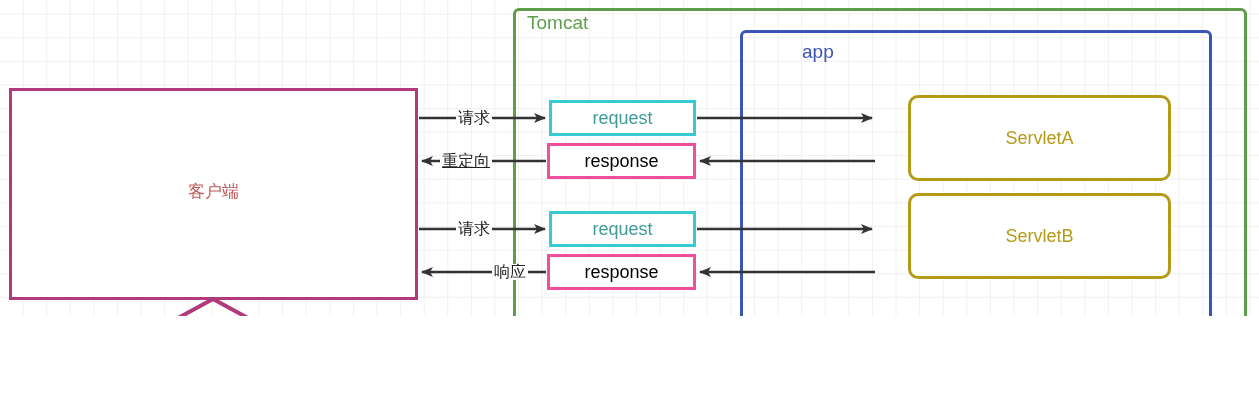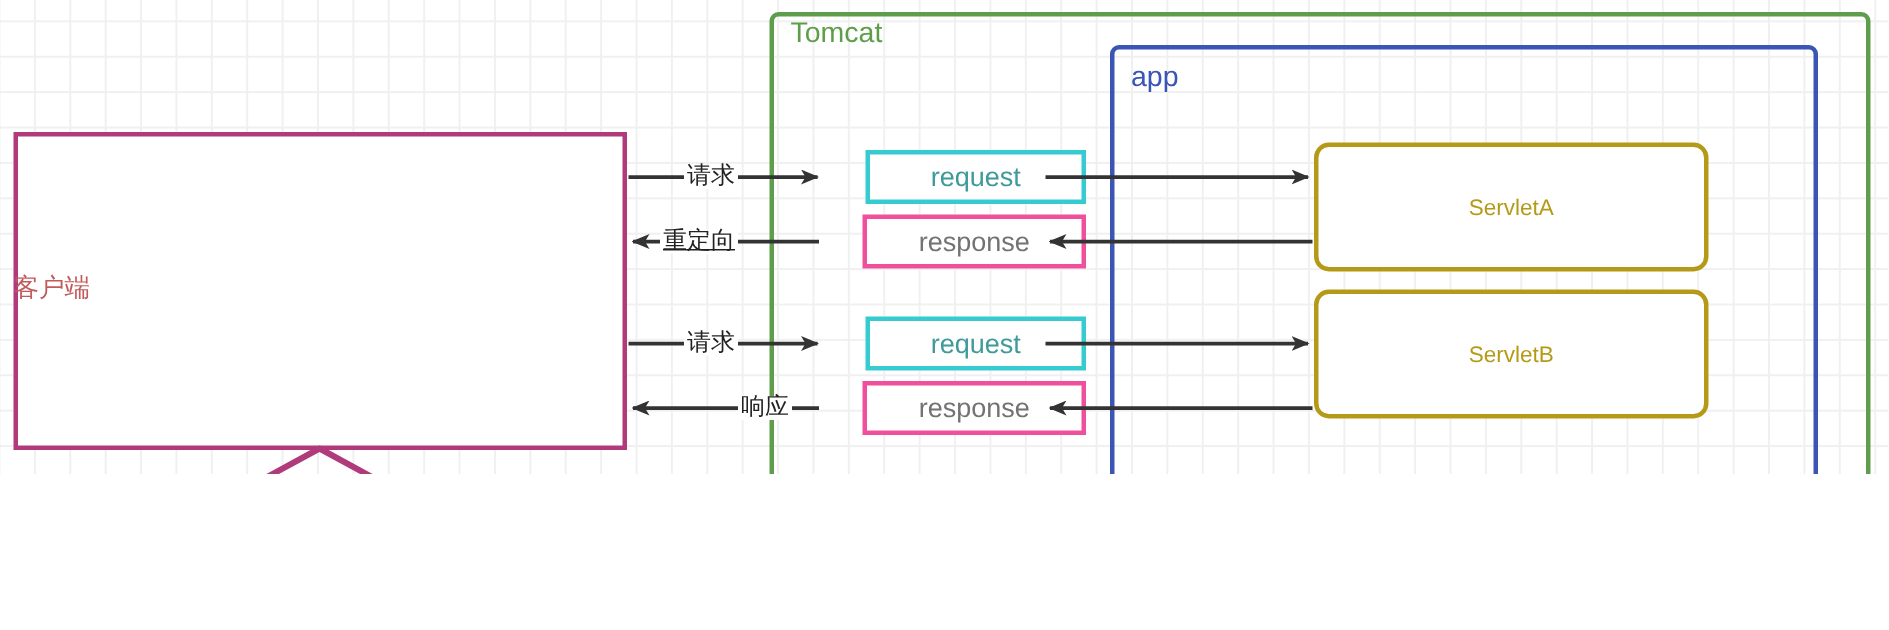--- a/index.html
+++ b/index.html
@@ -37,74 +37,74 @@
     border: 3px solid #3a55b4;
     border-radius: 6px;
   }
   .container-label {
     position: absolute;
     font-size: 19px;
     line-height: 1;
     white-space: nowrap;
   }
   #tomcat-label { left: 527px; top: 13px; color: #5e9e4a; }
-  #app-label     { left: 754px; top: 42px; color: #3a55b4; }
+  #app-label     { left: 754px; top: 42px; color: #3a55b4; padding-left: 48px; }
 
   
   #client-monitor {
     left: 9px; top: 88px; width: 409px; height: 212px;
     box-sizing: border-box;
     border: 3px solid #b03a7a;
     background: #ffffff;
   }
   #client-label {
     left: 9px; top: 183px; width: 409px;
-    text-align: left;
+    text-align: center;
     font-size: 17px;
     color: #c25b5b;
     line-height: 1;
   }
   #client-stand { left: 88px; top: 297px; width: 250px; height: 72px; }
 
   
   .msg-box {
     box-sizing: border-box;
     background: #ffffff;
     display: flex;
     align-items: center;
     justify-content: center;
     font-size: 18px;
     line-height: 1;
-    margin-left: 28px;
   }
   .msg-request {
     border: 3px solid #35cbd1;
     color: #3f9a9a;
   }
   .msg-response {
     border: 3px solid #f0509b;
-    color: #737373;
+    color: #000000;
   }
   #req1 { left: 549px; top: 100px; width: 147px; height: 36px; }
   #res1 { left: 547px; top: 143px; width: 149px; height: 36px; }
   #req2 { left: 549px; top: 211px; width: 147px; height: 36px; }
   #res2 { left: 547px; top: 254px; width: 149px; height: 36px; }
 
   
   .servlet-box {
     box-sizing: border-box;
     border: 3px solid #b59a18;
     border-radius: 10px;
     background: #ffffff;
     display: flex;
     align-items: center;
     justify-content: center;
-    font-size: 15px;
+    font-size: 18px;
     color: #b59a18;
     line-height: 1;
+    margin-left: 32px;
   }
   #servletA { left: 876px; top: 95px; width: 263px; height: 86px; }
   #servletB { left: 876px; top: 193px; width: 263px; height: 86px; }
 
   
   #arrow-layer {
     left: 0; top: 0; width: 1259px; height: 420px;
     pointer-events: none;
   }
 

